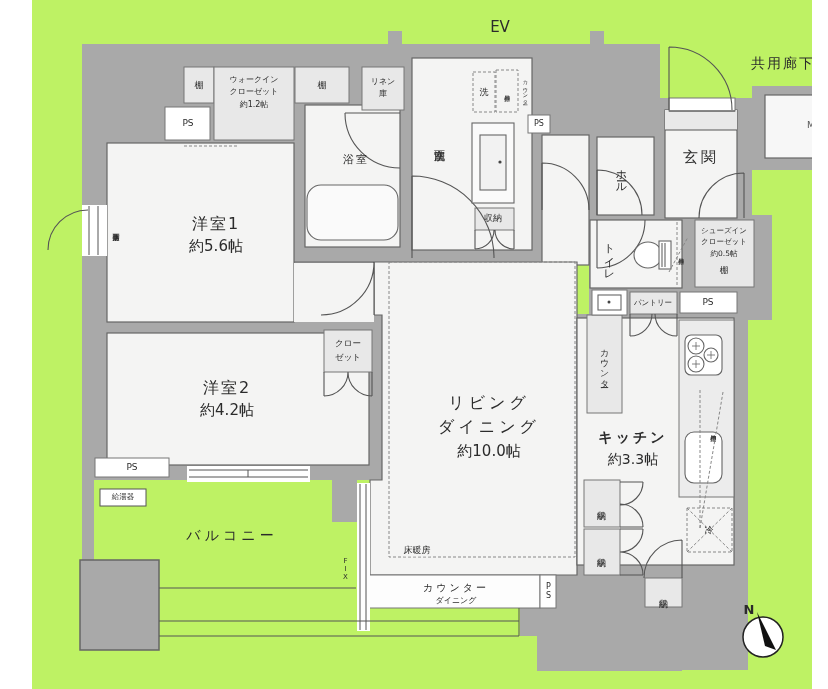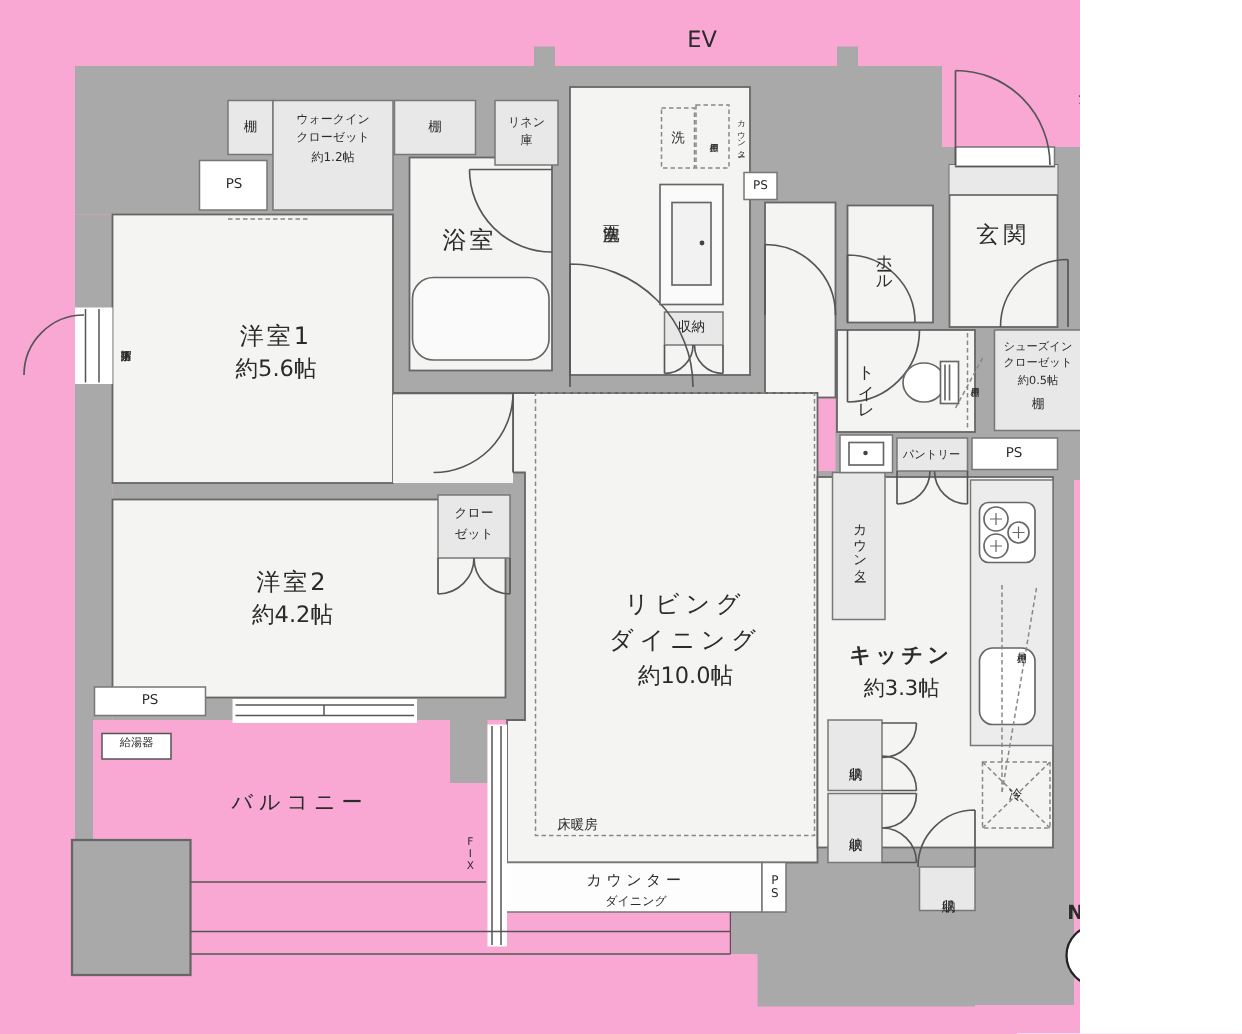--- a/index.html
+++ b/index.html
@@ -1,17 +1,17 @@
 <!DOCTYPE html>
 <html><head>
 <meta charset="utf-8">
 <style>
   html,body{margin:0;padding:0;background:#fff;}
-  #canvas{position:relative;width:720px;height:689px;background:#f9a8d4;overflow:hidden;
-          font-family:"DejaVu Sans",sans-serif;}
+  #canvas{position:relative;width:780px;height:689px;background:#bef264;overflow:hidden;
+          font-family:"DejaVu Sans",sans-serif;margin-left:32px;}
   svg{position:absolute;left:0;top:0;}
   .w rect{fill:#a9a9a9;}
   .lbl{position:absolute;transform:translate(-50%,-50%);color:#2b2b2b;white-space:nowrap;
        line-height:1.25;text-align:center;}
   .v{writing-mode:vertical-rl;text-orientation:upright;line-height:1;}
 </style>
 </head>
 <body>
 
 <div id="canvas">
@@ -167,21 +167,21 @@
   <div class="lbl" style="left:167px;top:86px;font-size:9px;">棚</div>
   <div class="lbl" style="left:290px;top:86px;font-size:9px;">棚</div>
 
   <div class="lbl" style="left:222px;top:80px;font-size:8px;">ウォークイン</div>
   <div class="lbl" style="left:222px;top:92px;font-size:8px;">クローゼット</div>
   <div class="lbl" style="left:222px;top:105px;font-size:8px;">約1.2帖</div>
 
   <div class="lbl" style="left:351px;top:82px;font-size:8px;">リネン</div>
   <div class="lbl" style="left:351px;top:94px;font-size:8px;">庫</div>
 
-  <div class="lbl" style="left:313px;top:160px;font-size:16px;letter-spacing:2px;">浴室</div>
+  <div class="lbl" style="left:324px;top:160px;font-size:11px;letter-spacing:2px;">浴室</div>
   <div class="lbl v" style="left:407px;top:141px;font-size:11px;">洗面室</div>
   <div class="lbl" style="left:452px;top:93px;font-size:9px;">洗</div>
   <div class="lbl v" style="left:475px;top:91px;font-size:6px;">吊戸棚</div>
   <div class="lbl v" style="left:493px;top:89px;font-size:5.5px;">カウンター</div>
   <div class="lbl" style="left:461px;top:219px;font-size:9px;">収納</div>
 
   <div class="lbl v" style="left:649px;top:254px;font-size:6px;background:rgba(247,247,247,.8);">吊戸棚</div>
   <div class="lbl v" style="left:681px;top:430px;font-size:6.5px;background:rgba(240,240,240,.8);">吊戸棚</div>
   <div class="lbl" style="left:621px;top:303px;font-size:7.5px;">パントリー</div>
   <div class="lbl v" style="left:572px;top:363px;font-size:9px;">カウンター</div>
@@ -207,16 +207,16 @@
 
   <div class="lbl" style="left:316px;top:343px;font-size:8.5px;">クロー</div>
   <div class="lbl" style="left:316px;top:357px;font-size:8.5px;">ゼット</div>
 
   <div class="lbl" style="left:424px;top:588px;font-size:10px;letter-spacing:3px;">カウンター</div>
   <div class="lbl" style="left:424px;top:601px;font-size:8px;">ダイニング</div>
   <div class="lbl v" style="left:83px;top:228px;font-size:7px;">落下防止手摺</div>
   <div class="lbl v" style="left:313px;top:569px;font-size:7px;">FIX</div>
 
   <div class="lbl" style="left:200px;top:536px;font-size:14px;letter-spacing:4px;">バルコニー</div>
-  <div class="lbl" style="left:91px;top:497px;font-size:7.5px;font-family:Liberation Mono, monospace;">給湯器</div>
+  <div class="lbl" style="left:91px;top:497px;font-size:7.5px;">給湯器</div>
 
   <div class="lbl" style="left:717px;top:610px;font-size:13px;font-weight:bold;">N</div>
 </div>
 
 </body></html>

